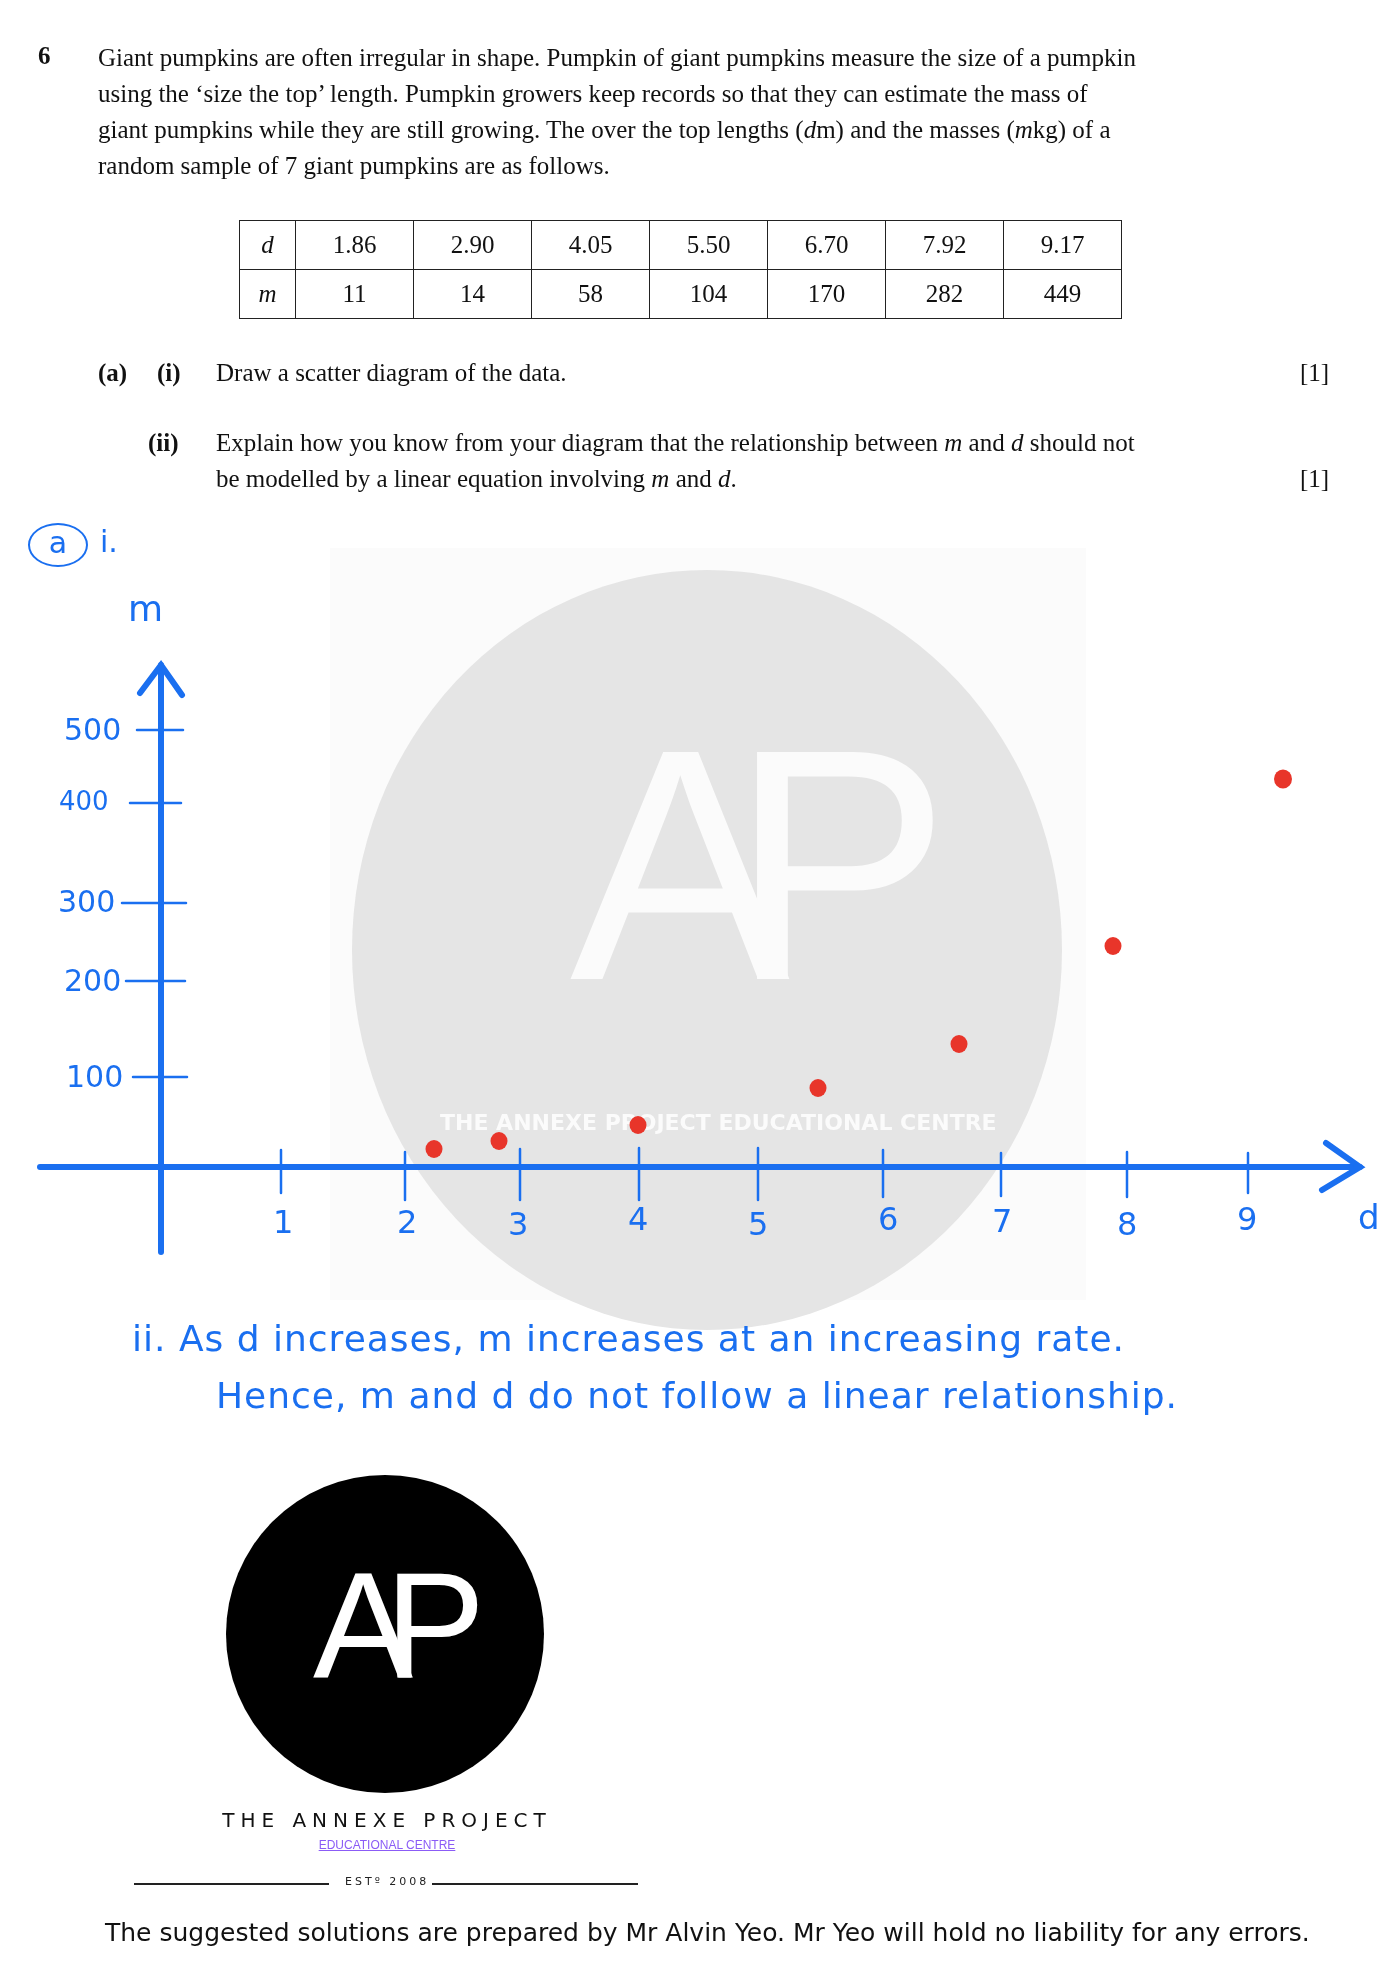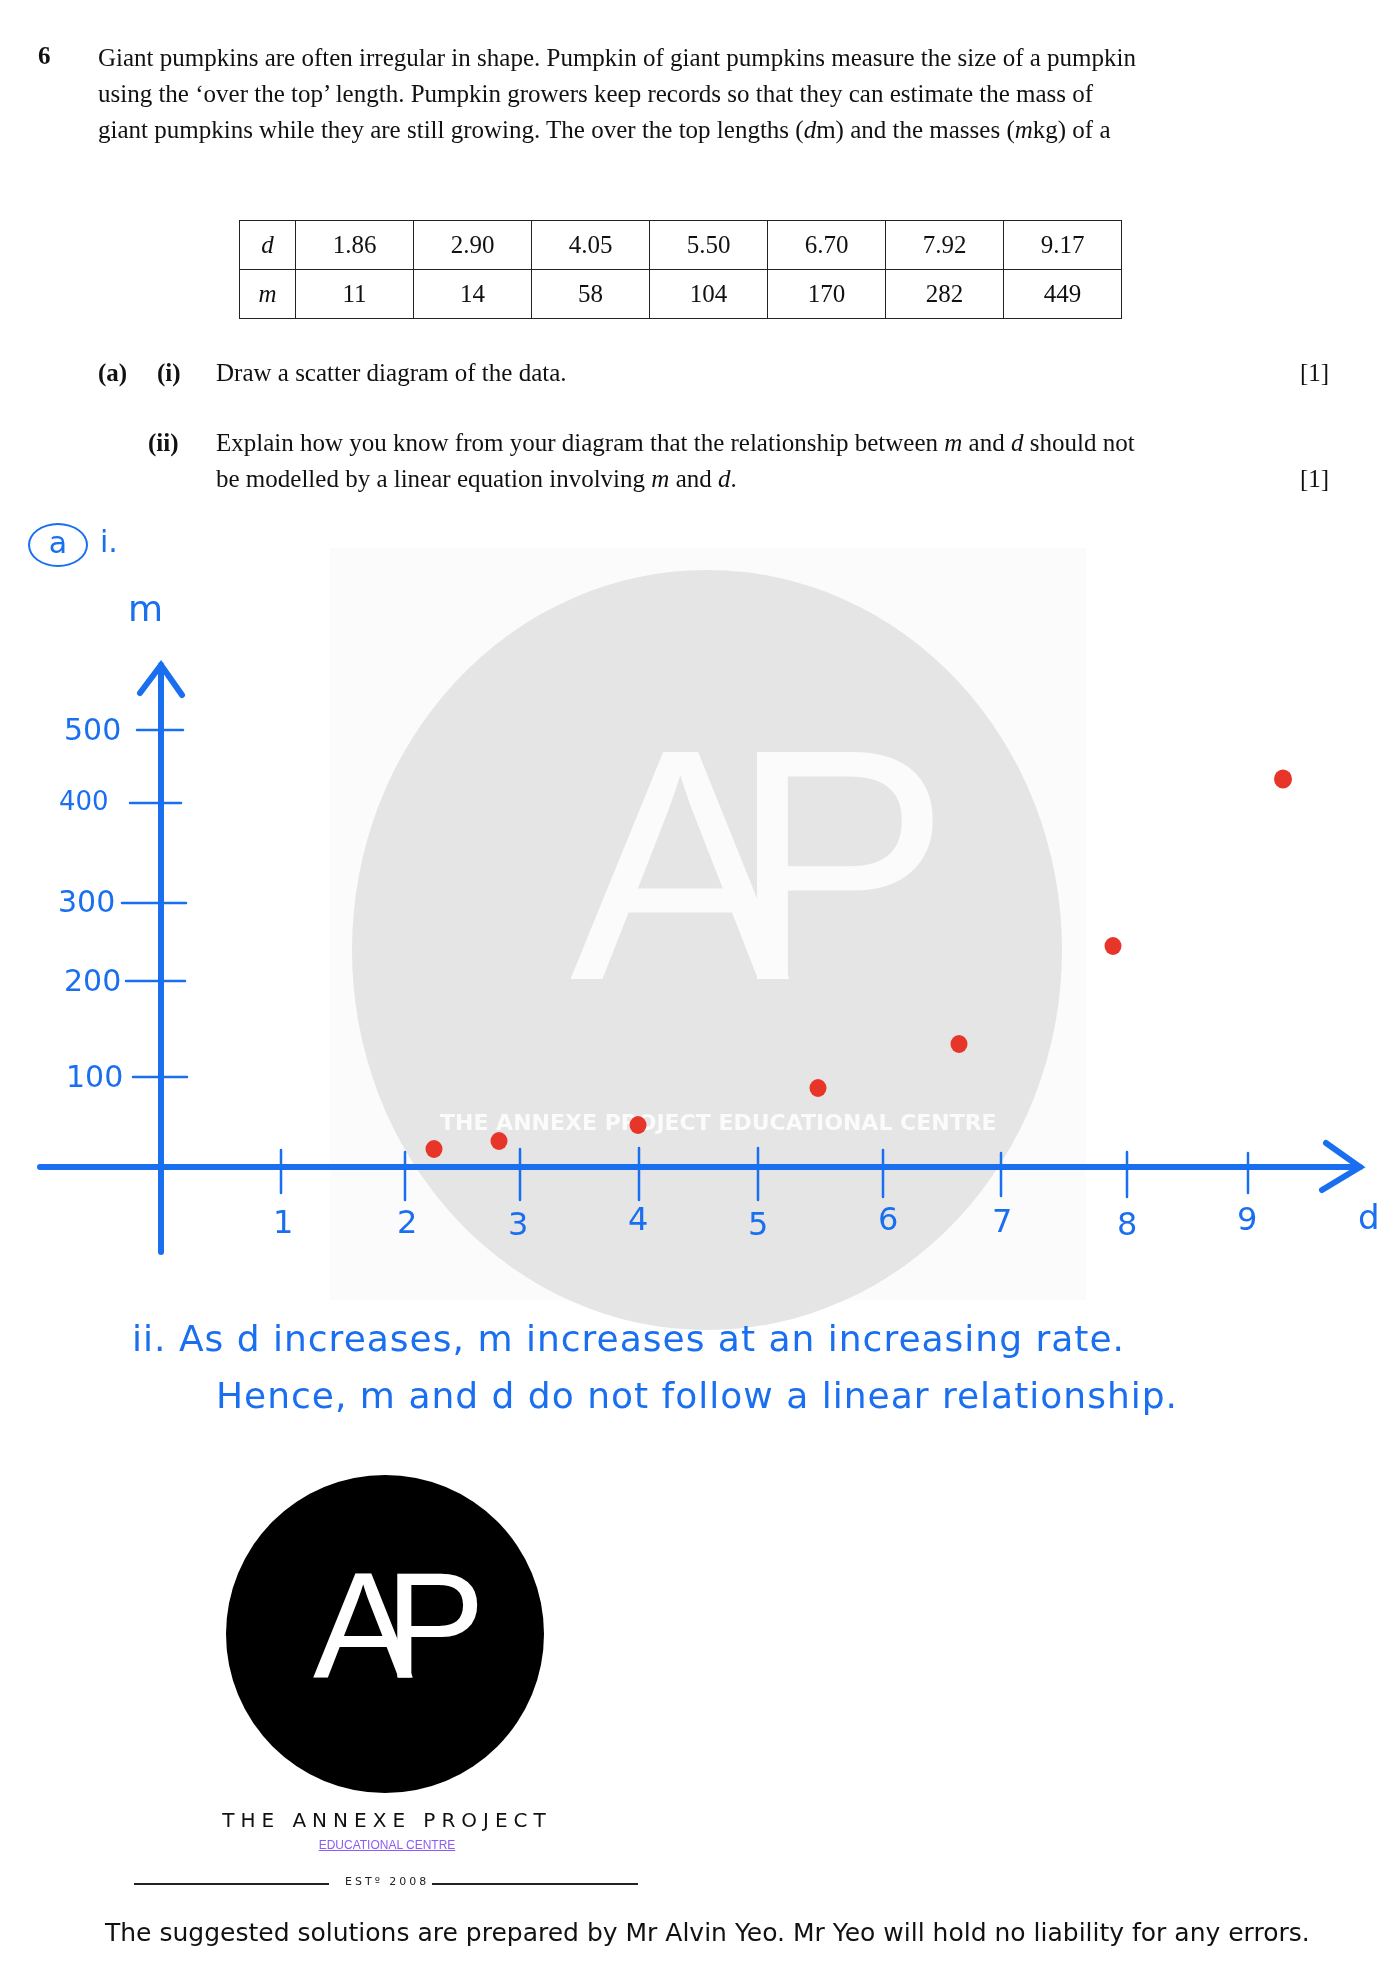--- a/index.html
+++ b/index.html
@@ -17,22 +17,23 @@
   .hand{font-family:"DejaVu Sans",sans-serif;color:#1a6ff0;}
   .wm-bg{left:330px;top:548px;width:756px;height:752px;background:#fbfbfb;}
   .foot{left:105px;top:1918px;font-family:"DejaVu Sans",sans-serif;font-size:25px;color:#111;}
 </style>
 </head>
 <body>
 
 <div class="abs qnum">6</div>
 <div class="abs qtext">
   <div>Giant pumpkins are often irregular in shape. Pumpkin of giant pumpkins measure the size of a pumpkin</div>
-  <div>using the ‘over the top’ length. Pumpkin growers keep records so that they can estimate the mass of</div>
+  <div>using the ‘size the top’ length. Pumpkin growers keep records so that they can estimate the mass of</div>
   <div><span>giant pumpkins while they are still growing. The over the top lengths (</span><i>d</i><span>m) and the masses (</span><i>m</i><span>kg) of a</span></div>
+  <div>random sample of 7 giant pumpkins are as follows.</div>
 </div>
 
 <table class="data">
   <tbody>
       <tr>
     <td class="lab">d</td>
     <td class="val">1.86</td>
     <td class="val">2.90</td>
     <td class="val">4.05</td>
     <td class="val">5.50</td>

